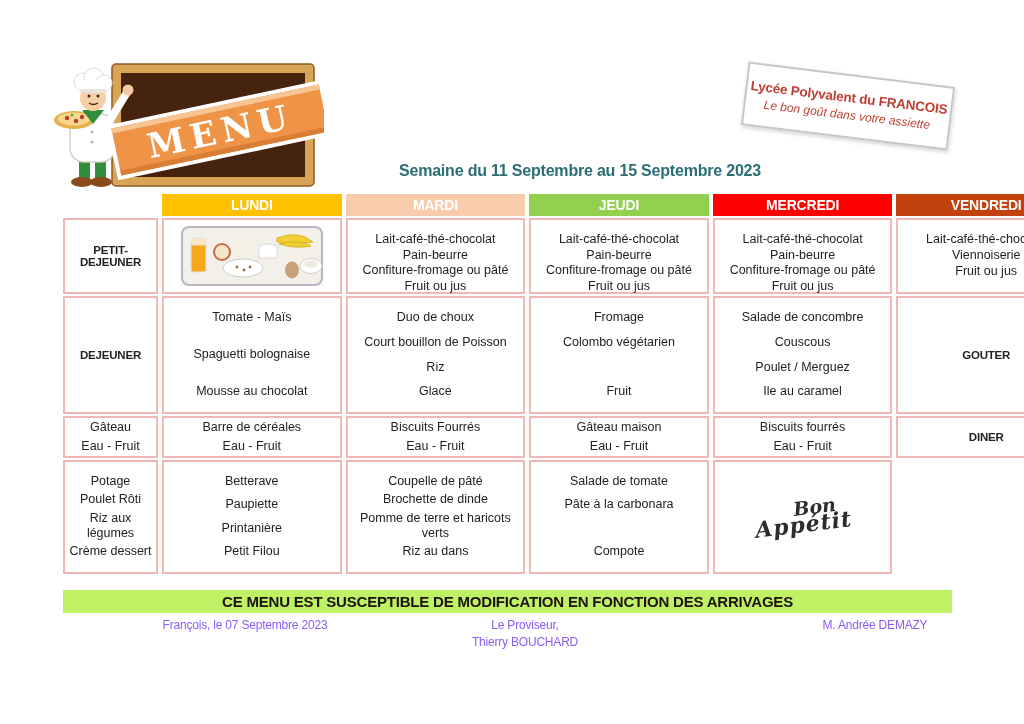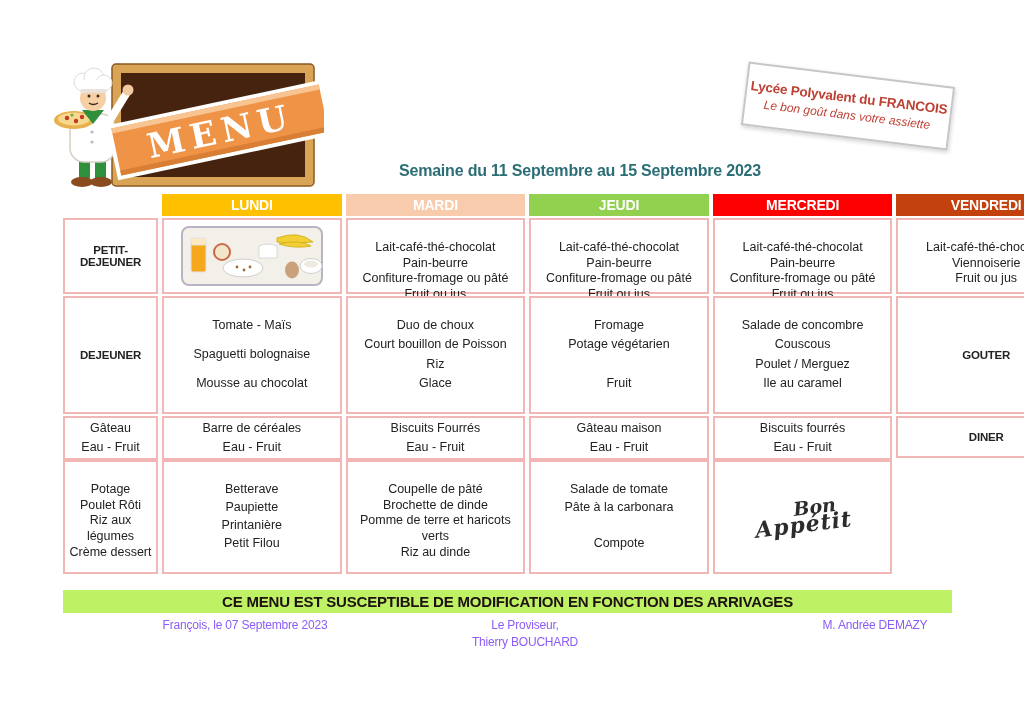--- a/index.html
+++ b/index.html
@@ -39,21 +39,21 @@
     display:flex; align-items:center; justify-content:center;
   }
   .row-label {
     border:2px solid #F1B7B4; background:#fff;
     display:flex; align-items:center; justify-content:center;
     font-weight:bold; font-size:11.5px; letter-spacing:-.2px; text-align:center;
   }
   .cell {
     border:2px solid #F1B7B4; background:#fff;
     display:flex; flex-direction:column; justify-content:space-between;
-    padding:20px 3px; text-align:center; font-size:12.5px; line-height:1.25;
+    padding:12px 3px; text-align:center; font-size:12.5px; line-height:1.25;
   }
   .cell.few { justify-content:center; row-gap:3px; }
   .cell.img-cell { justify-content:center; align-items:center; padding:2px; }
   .cell.script-cell { justify-content:center; align-items:center; }
   .line { width:100%; }
   .bon {
     font-family:"DejaVu Serif", serif; font-style:italic; font-weight:bold;
     color:#2c2c2c; transform:rotate(-7deg); text-align:center; line-height:.8;
   }
   .bon .l1 { display:block; font-size:19px; margin-right:-26px; }
@@ -187,21 +187,21 @@
         <div class="line">Mousse au chocolat</div>
       </div>
       <div class="cell">
         <div class="line">Duo de choux</div>
         <div class="line">Court bouillon de Poisson</div>
         <div class="line">Riz</div>
         <div class="line">Glace</div>
       </div>
       <div class="cell">
         <div class="line">Fromage</div>
-        <div class="line">Potage végétarien</div>
+        <div class="line">Colombo végétarien</div>
         <div class="line">&nbsp;</div>
         <div class="line">Fruit</div>
       </div>
       <div class="cell">
         <div class="line">Salade de concombre</div>
         <div class="line">Couscous</div>
         <div class="line">Poulet / Merguez</div>
         <div class="line">Ile au caramel</div>
       </div>
       <div class="row-label">GOUTER</div>
@@ -235,21 +235,21 @@
       <div class="cell">
         <div class="line">Betterave</div>
         <div class="line">Paupiette</div>
         <div class="line">Printanière</div>
         <div class="line">Petit Filou</div>
       </div>
       <div class="cell">
         <div class="line">Coupelle de pâté</div>
         <div class="line">Brochette de dinde</div>
         <div class="line">Pomme de terre et haricots verts</div>
-        <div class="line">Riz au dinde</div>
+        <div class="line">Riz au dans</div>
       </div>
       <div class="cell">
         <div class="line">Salade de tomate</div>
         <div class="line">Pâte à la carbonara</div>
         <div class="line">&nbsp;</div>
         <div class="line">Compote</div>
       </div>
       <div class="cell script-cell">
         <div class="bon">
           <div class="l1">Bon</div>

